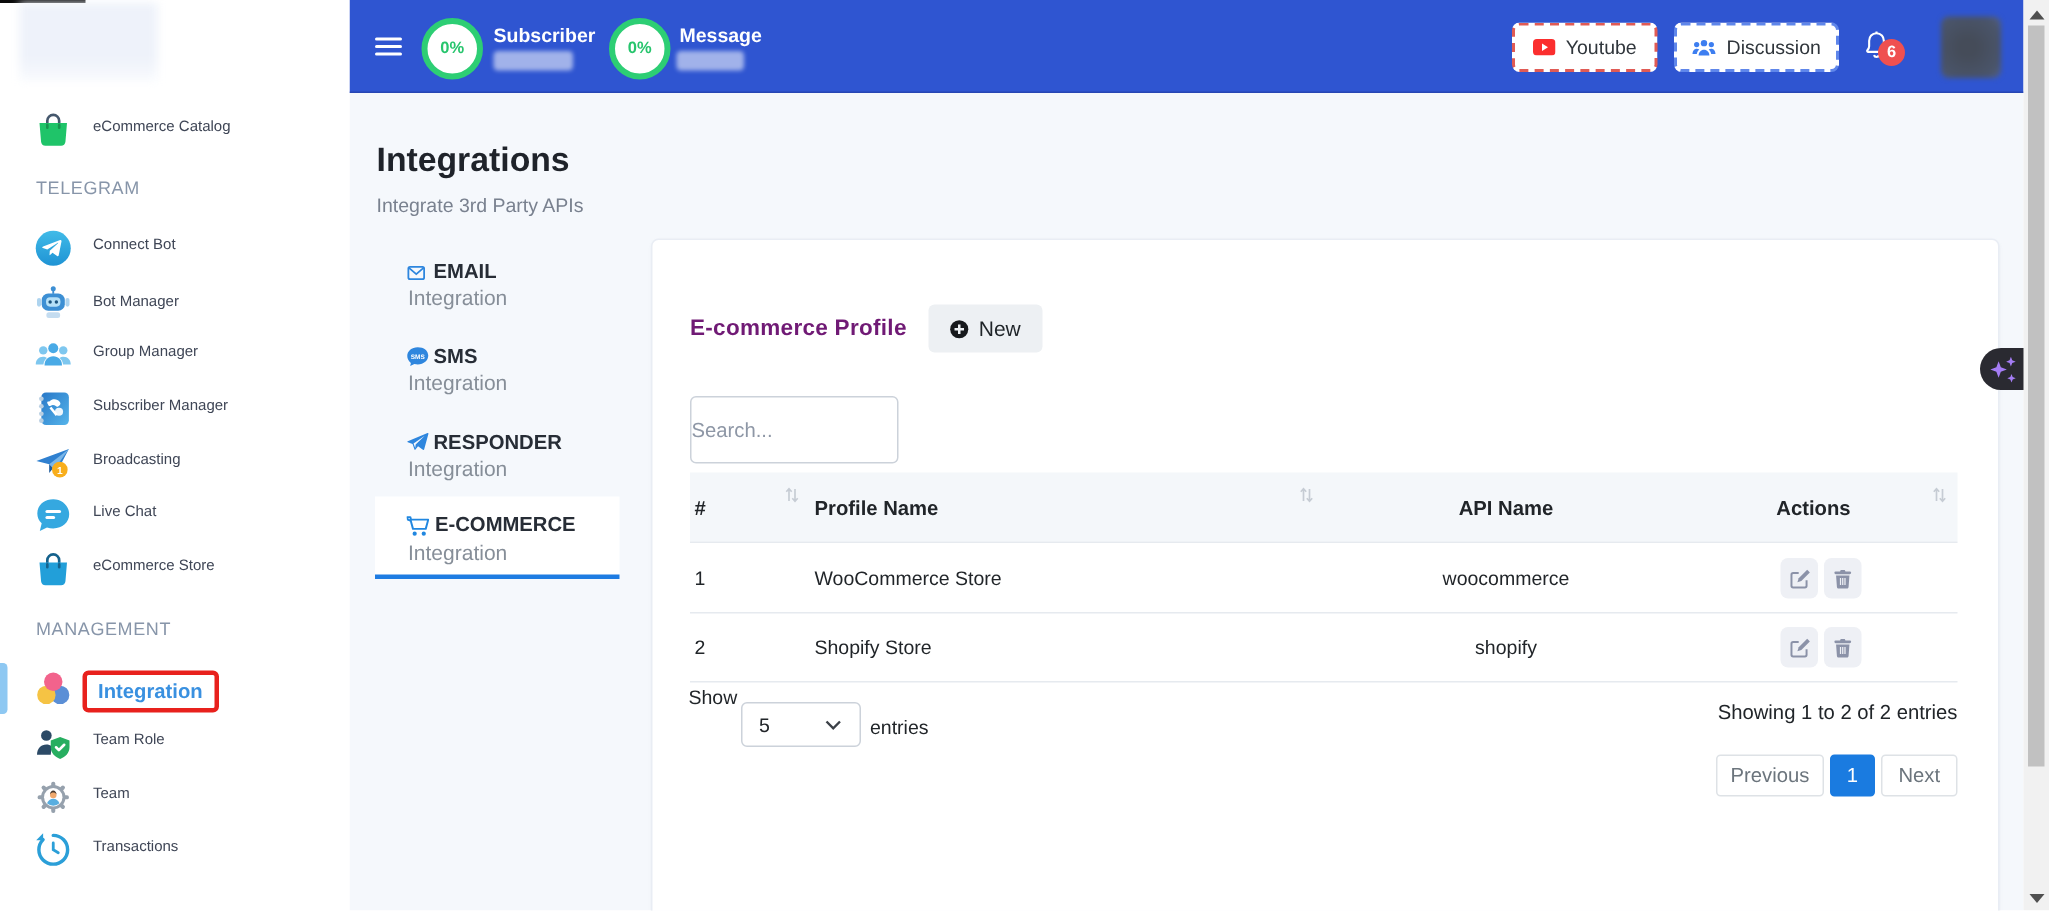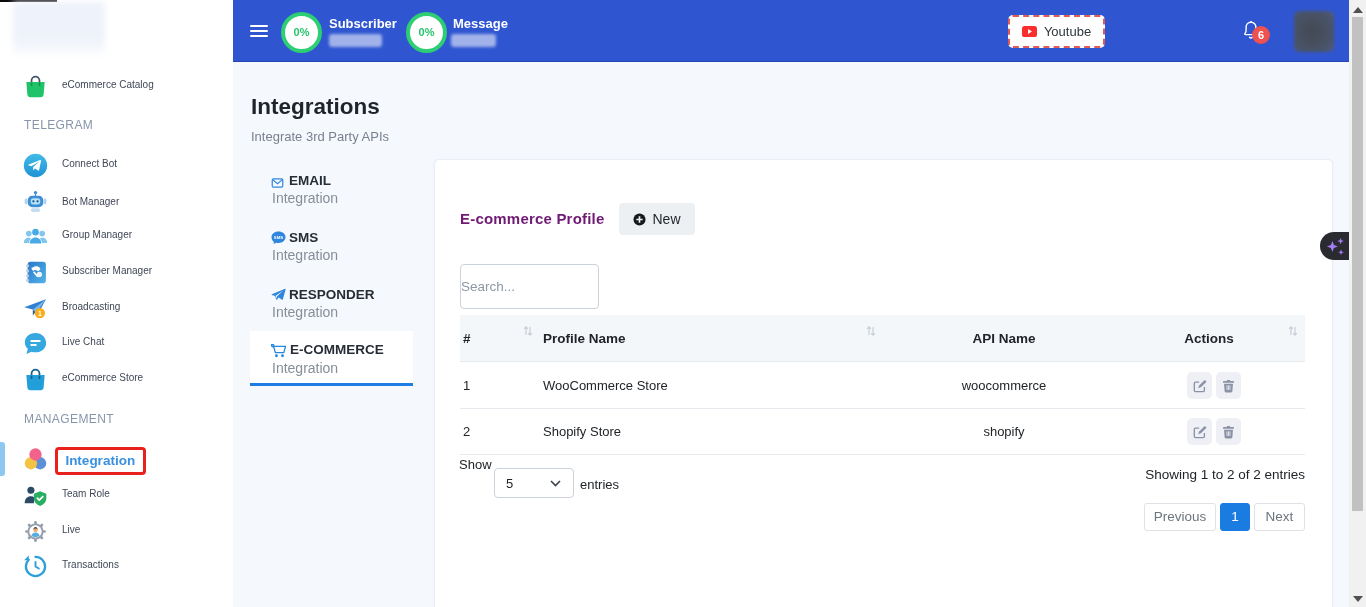--- a/index.html
+++ b/index.html
@@ -185,20 +185,31 @@
   <div class="prog" style="left:173px;">0%</div>
   <div class="plabel" style="left:220px;">Message</div>
   <div class="ppill" style="left:218px; width:45px;"></div>
   <div class="navbtn" style="left:775px; width:97px; border:2px dashed #e05b55;">
       <svg width="15" height="11" viewBox="0 0 15 11">
         <rect width="15" height="11" rx="2.6" fill="#fb2e2e"></rect>
         <path d="M6 3l4 2.5L6 8z" fill="#fff"></path>
       </svg>
       <span>Youtube</span>
     </div>
+  <div class="navbtn" style="left:883px; width:110px; border:2px dashed #5f86ea;">
+      <svg width="16" height="12" viewBox="0 0 17 13">
+        <circle cx="8.5" cy="3" r="2.3" fill="#3d7ef0"></circle>
+        <circle cx="3.2" cy="4" r="1.9" fill="#3d7ef0"></circle>
+        <circle cx="13.8" cy="4" r="1.9" fill="#3d7ef0"></circle>
+        <path d="M4.6 12c0-2.6 1.7-4.3 3.9-4.3s3.9 1.7 3.9 4.3z" fill="#3d7ef0"></path>
+        <path d="M.2 10.8C.2 8.6 1.5 7 3.3 7c.7 0 1.3.2 1.8.6-1 .8-1.6 1.9-1.8 3.2z" fill="#3d7ef0"></path>
+        <path d="M16.8 10.8c0-2.2-1.3-3.8-3.1-3.8-.7 0-1.3.2-1.8.6 1 .8 1.6 1.9 1.8 3.2z" fill="#3d7ef0"></path>
+      </svg>
+      <span>Discussion</span>
+    </div>
   <span class="abs" style="left:1010px; top:20px; width:15px; height:20px;"><svg width="16" height="20" viewBox="0 0 16 20">
         <path d="M8 2.2c-3 0-4.9 2.2-4.9 5v3.6c0 .8-.5 1.9-1.1 2.6-.5.5-.2 1.2.6 1.2h10.8c.8 0 1.1-.7.6-1.2-.6-.7-1.1-1.8-1.1-2.6V7.2c0-2.8-1.9-5-4.9-5z" fill="none" stroke="#fff" stroke-width="1.4"></path>
         <path d="M6.3 16.8a1.8 1.8 0 0 0 3.4 0" fill="none" stroke="#fff" stroke-width="1.4"></path>
         <path d="M8 2.2V1" stroke="#fff" stroke-width="1.4"></path>
       </svg></span>
   <div class="abs" style="left:1019px; top:26px; width:18px; height:18px; background:#ef5050; border-radius:50%; color:#fff; font-size:11px; font-weight:bold; display:flex; align-items:center; justify-content:center;">6</div>
   <div class="abs" style="left:1061px; top:11px; width:40px; height:41px; border-radius:5px; background:radial-gradient(circle at 45% 50%, #454c59 20%, #4a556b 75%, #51608a 100%); filter:blur(1.8px);"></div>
 </div>
 
 <div class="abs" id="sidebar">
@@ -301,21 +312,21 @@
           <rect x="10.7" y="2" width="2.6" height="20" rx="1.2" transform="rotate(45 12 12)"></rect>
           <rect x="10.7" y="2" width="2.6" height="20" rx="1.2" transform="rotate(90 12 12)"></rect>
           <rect x="10.7" y="2" width="2.6" height="20" rx="1.2" transform="rotate(135 12 12)"></rect>
           <circle cx="12" cy="12" r="7.8"></circle>
         </g>
         <circle cx="12" cy="12" r="5.9" fill="#fff"></circle>
         <circle cx="12" cy="10.5" r="2.1" fill="#f0a96e"></circle>
         <path d="M8 15.9c.7-1.8 2.2-2.9 4-2.9s3.3 1.1 4 2.9a5.9 5.9 0 0 1-8 0z" fill="#58aee0"></path>
         <path d="M9.9 10.3c0-1.6 1-2.7 2.1-2.7s2.1 1.1 2.1 2.7c-.5-1-1.2-1.3-2.1-1.3s-1.6.3-2.1 1.3z" fill="#4a3a2e"></path>
       </svg></span>
-  <div class="mitem" style="top:523.5px;">Live</div>
+  <div class="mitem" style="top:523.5px;">Team</div>
   <span class="micon" style="top:554px;"><svg width="25" height="25" viewBox="0 0 24 24">
         <path d="M12 2.8a9.2 9.2 0 1 1-9.2 9.2c0-2.5 1-4.8 2.7-6.5" fill="none" stroke="#2b9fd8" stroke-width="2.2" stroke-linecap="round"></path>
         <path d="M5.5 1.5v4.4H1.1z" fill="#2b9fd8"></path>
         <path d="M12 7.6V12l3.2 1.9" fill="none" stroke="#2b9fd8" stroke-width="1.8" stroke-linecap="round"></path>
       </svg></span>
   <div class="mitem" style="top:559px;">Transactions</div>
 </div>
 
 <div class="abs" id="sbar"></div>
 <div class="abs" id="sthumb"></div>

